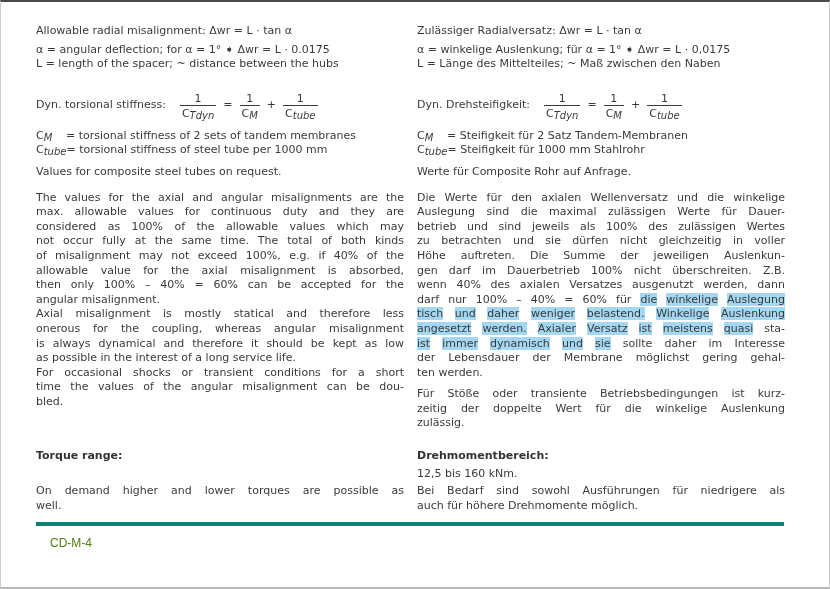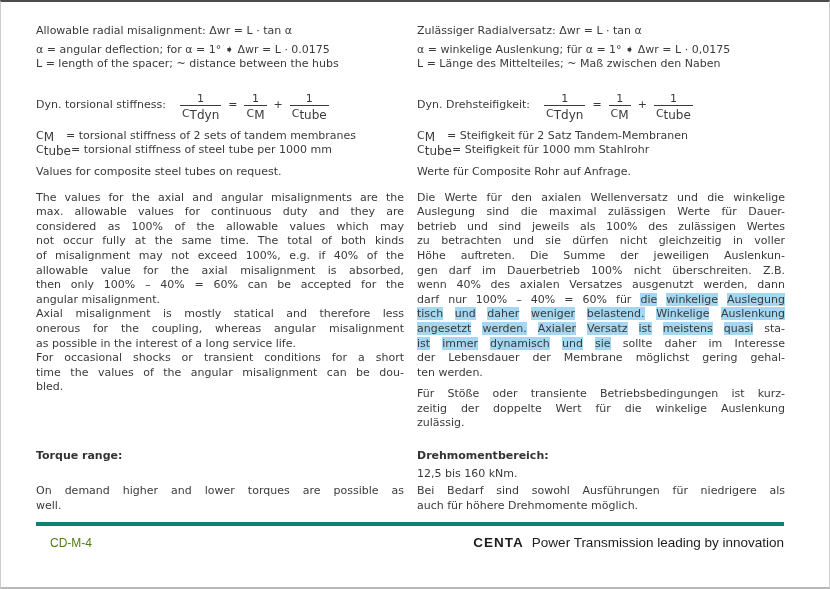--- a/index.html
+++ b/index.html
@@ -22,21 +22,21 @@
   .grid{display:grid;grid-template-columns:368px 368px;column-gap:13px;}
   .c1{grid-column:1;} .c2{grid-column:2;}
   .r1{grid-row:1;} .r2{grid-row:2;margin-top:20px;}
   .r3{grid-row:3;margin-top:9px;} .r4{grid-row:4;margin-top:7px;}
   .r5{grid-row:5;margin-top:11px;} .r6{grid-row:6;margin-top:18px;}
   .r7{grid-row:7;margin-top:3px;} .r8{grid-row:8;margin-top:3px;}
   .tl{min-height:14.6px;}
   .just{text-align:justify;text-align-last:justify;}
   .mb4{margin-bottom:4px;}
   .hl{background:#a4d7f2;}
-  sub{font-size:12px;line-height:0;vertical-align:-2px;}
+  sub{font-size:10px;line-height:0;vertical-align:-2px;font-style:italic;}
   .csym{display:inline-block;min-width:30px;}
   .eqrow{display:flex;align-items:center;gap:14px;}
   .eqn{display:inline-flex;align-items:center;gap:6px;}
   .frac{display:inline-flex;flex-direction:column;align-items:center;line-height:13px;}
   .frac .num{display:block;padding:0 2px;}
   .frac .den{display:block;border-top:1px solid #3a3a3a;padding:1px 2px 0;}
   .op{padding:0 1px;}
   .bold{font-weight:bold;color:#333;}
   .divider{height:4px;background:#0d8173;margin-top:9px;}
   .footer{display:flex;justify-content:space-between;align-items:baseline;margin-top:10px;padding-left:14px;}
@@ -121,20 +121,21 @@
           <div class="tl just">The values for the axial and angular misalignments are the</div>
           <div class="tl just">max. allowable values for continuous duty and they are</div>
           <div class="tl just">considered as 100% of the allowable values which may</div>
           <div class="tl just">not occur fully at the same time. The total of both kinds</div>
           <div class="tl just">of misalignment may not exceed 100%, e.g. if 40% of the</div>
           <div class="tl just">allowable value for the axial misalignment is absorbed,</div>
           <div class="tl just">then only 100% – 40% = 60% can be accepted for the</div>
           <div class="tl">angular misalignment.</div>
           <div class="tl just">Axial misalignment is mostly statical and therefore less</div>
           <div class="tl just">onerous for the coupling, whereas angular misalignment</div>
+          <div class="tl just">is always dynamical and therefore it should be kept as low</div>
           <div class="tl">as possible in the interest of a long service life.</div>
           <div class="tl just">For occasional shocks or transient conditions for a short</div>
           <div class="tl just">time the values of the angular misalignment can be dou-</div>
           <div class="tl">bled.</div>
         </div>
       <div class="cell c2 r5">
           <div class="tl just">Die Werte für den axialen Wellenversatz und die winkelige</div>
           <div class="tl just">Auslegung sind die maximal zulässigen Werte für Dauer-</div>
           <div class="tl just">betrieb und sind jeweils als 100% des zulässigen Wertes</div>
           <div class="tl just">zu betrachten und sie dürfen nicht gleichzeitig in voller</div>
@@ -171,16 +172,15 @@
           <div class="tl just">Bei Bedarf sind sowohl Ausführungen für niedrigere als</div>
           <div class="tl">auch für höhere Drehmomente möglich.</div>
         </div>
 
     </div>
 
     <div class="divider"></div>
 
     <div class="footer">
       <span class="doccode">CD-M-4</span>
-      <span class="brand"><b>CENTA</b><span>Power Transmission leading by innovation</span></span>
     </div>
   </div>
 </div>
 
 </body></html>

